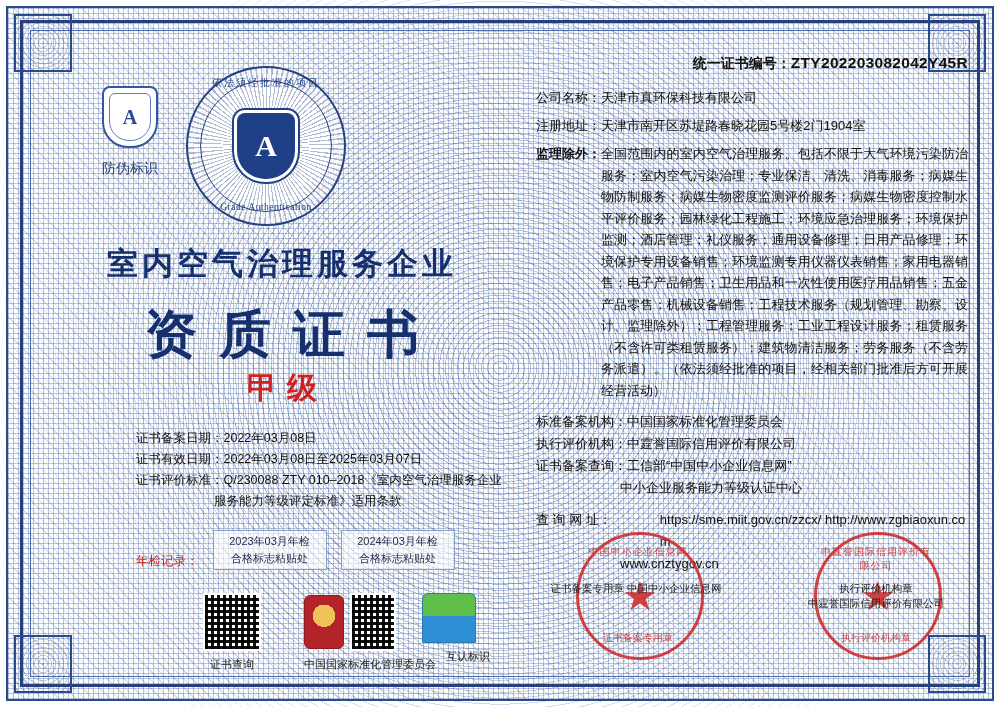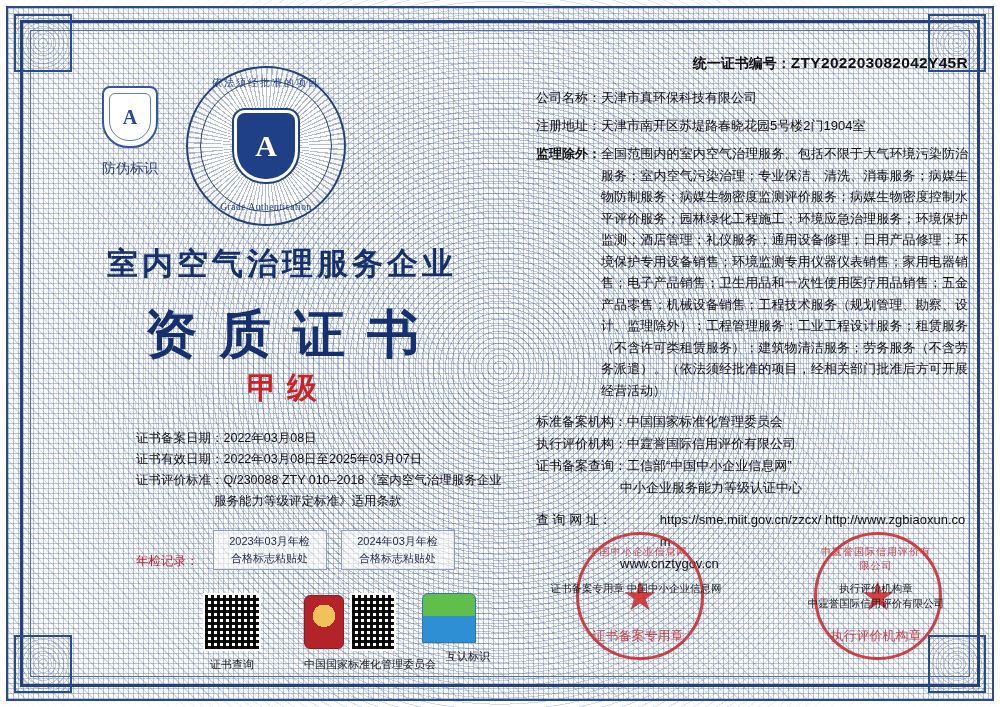--- a/index.html
+++ b/index.html
@@ -176,21 +176,21 @@
     border:3px solid #cf2323;opacity:.85;
   }
   .redseal .star{
     position:absolute;left:50%;top:50%;transform:translate(-50%,-50%);
     color:#cf2323;font-size:40px;line-height:40px;
   }
   .redseal .arc-top{
     position:absolute;left:0;right:4px;top:10px;text-align:center;color:#cf2323;font-size:10px;letter-spacing:1px;
   }
   .redseal .arc-bot{
-    position:absolute;left:0;right:4px;bottom:12px;text-align:center;color:#cf2323;font-size:13px;
+    position:absolute;left:0;right:4px;bottom:12px;text-align:center;color:#cf2323;font-size:10px;
   }
   .seal-cap{
     position:absolute;width:180px;text-align:center;font-size:10.5px;color:#222;line-height:15px;
   }
 </style>
 </head>
 <body>
 
 <div id="cert">
   <div class="wave-band"></div>

